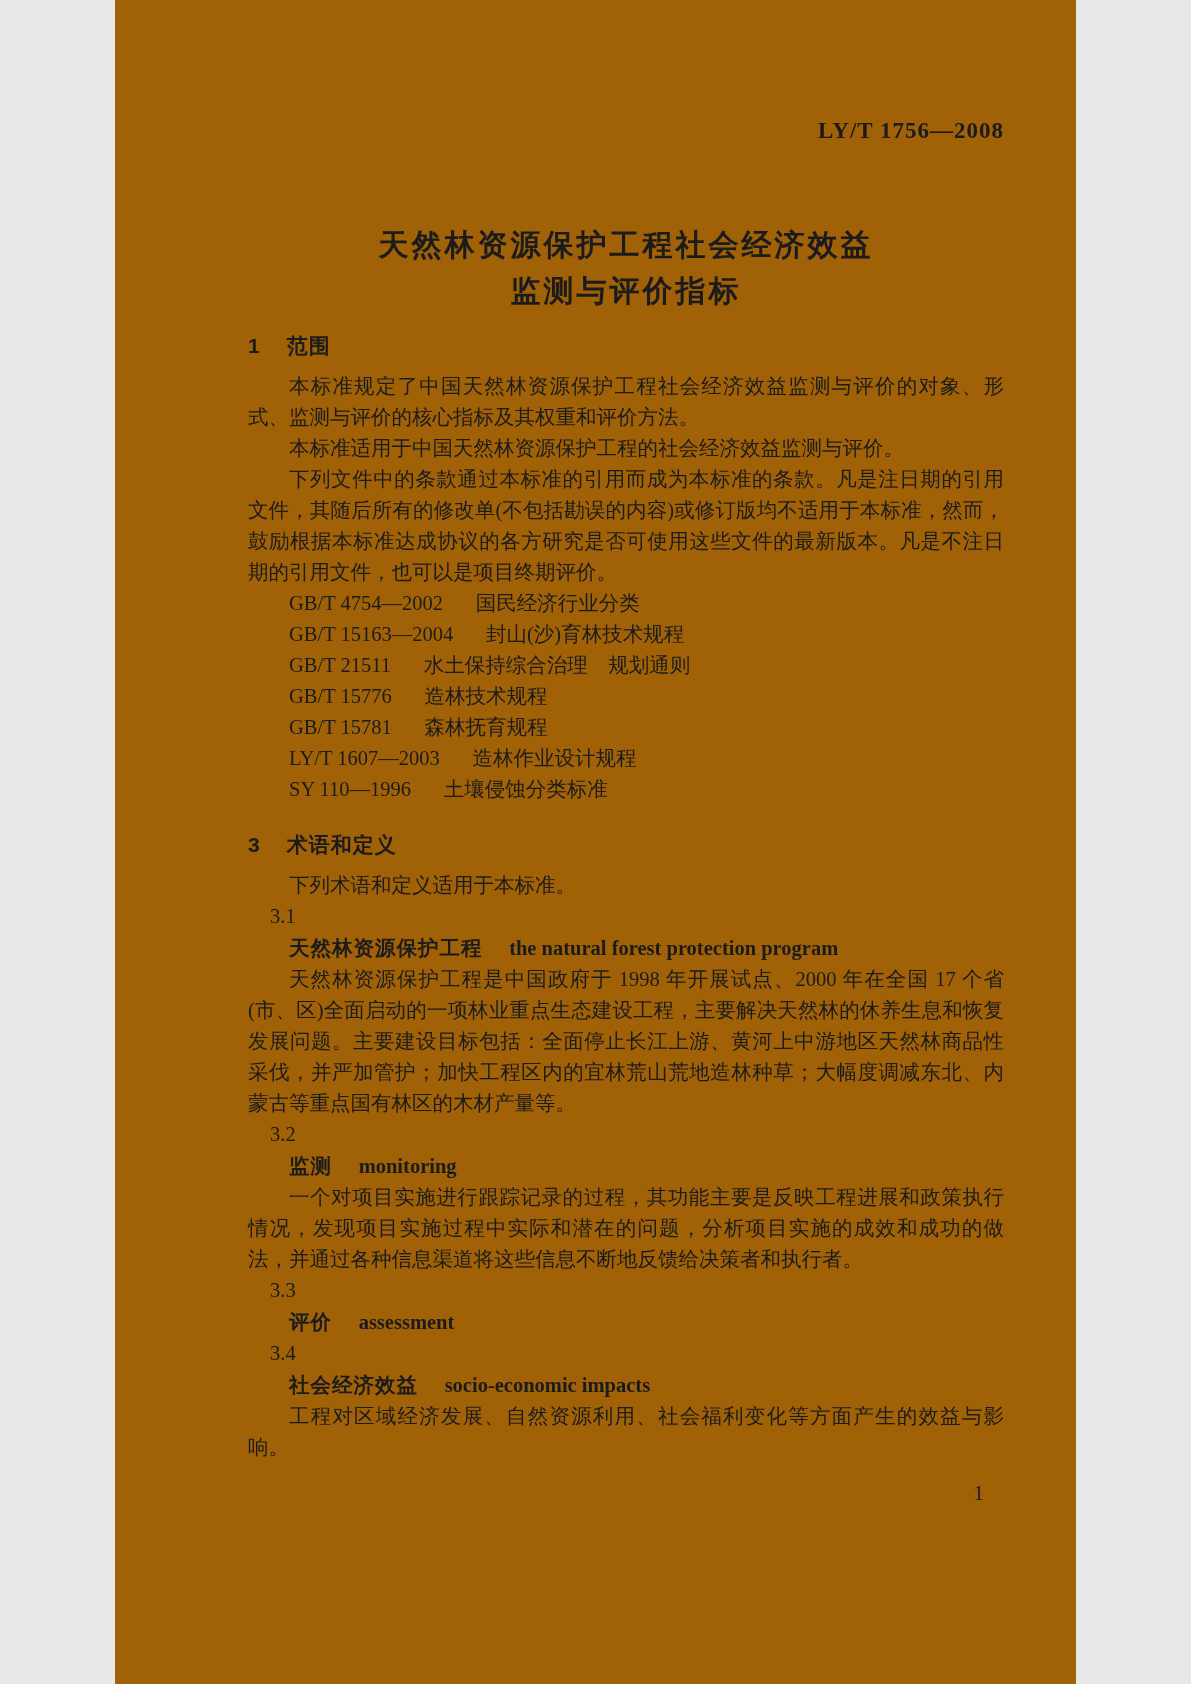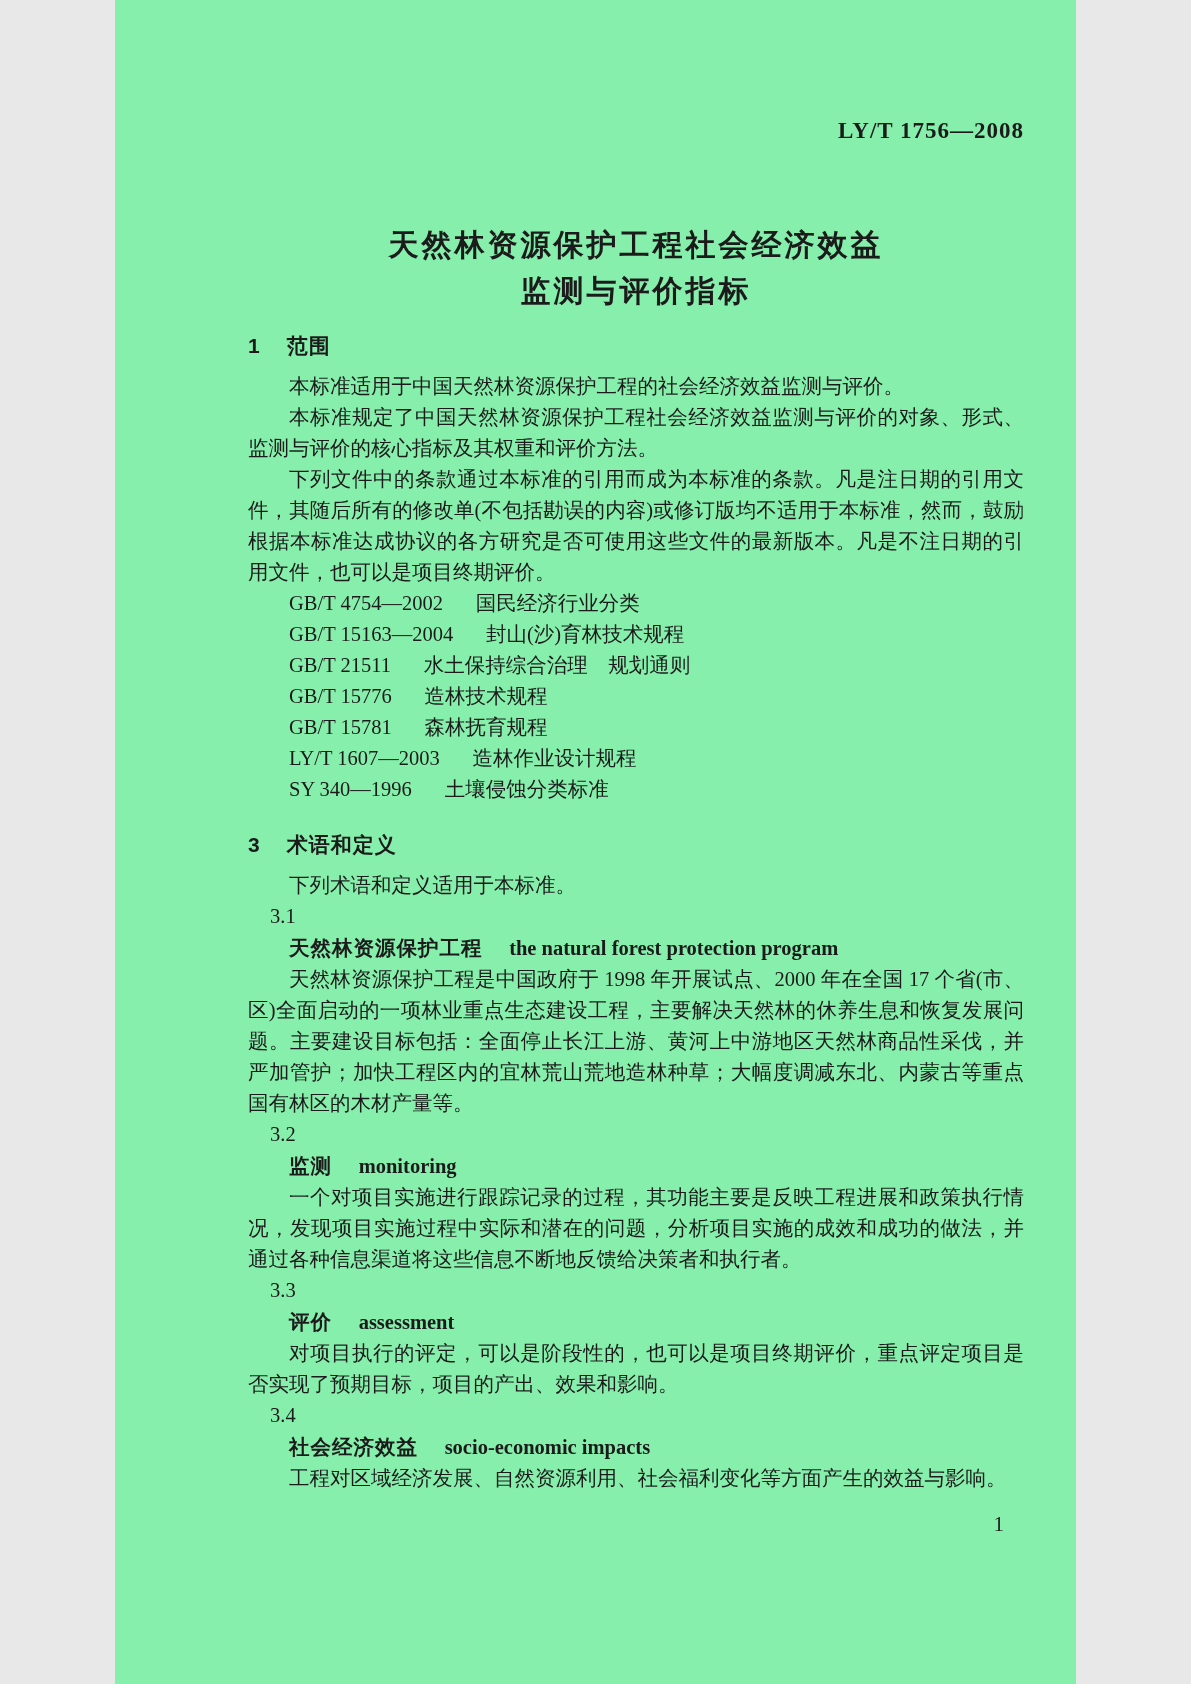--- a/index.html
+++ b/index.html
@@ -1,24 +1,24 @@
 <!DOCTYPE html>
 <html lang="zh"><head>
 <meta charset="utf-8">
 <style>
   html,body { margin:0; padding:0; background:#e8e8e8; }
   .page {
     position: relative;
     width: 961px;
     height: 1684px;
     margin: 0 auto;
-    background: #86efac;
+    background: #a16207;
     color: #1b1b1b;
     box-sizing: border-box;
-    padding: 118px 52px 0 133px;
+    padding: 118px 72px 0 133px;
     font-family: "Liberation Serif", "DejaVu Serif", serif;
     overflow: hidden;
   }
   .std-header {
     text-align: right;
     font-family: "Liberation Serif", "DejaVu Serif", serif;
     font-weight: bold;
     font-size: 23px;
     line-height: 26px;
     letter-spacing: 1px;
@@ -92,22 +92,22 @@
   <div class="std-header">LY/T 1756—2008</div>
 
   <div class="doc-title">
     <div>天然林资源保护工程社会经济效益</div>
     <div>监测与评价指标</div>
   </div>
 
   <div class="sec-heading first">
     <span class="sec-num">1</span><span>范围</span>
   </div>
+  <p class="para">本标准规定了中国天然林资源保护工程社会经济效益监测与评价的对象、形式、监测与评价的核心指标及其权重和评价方法。</p>
   <p class="para">本标准适用于中国天然林资源保护工程的社会经济效益监测与评价。</p>
-  <p class="para">本标准规定了中国天然林资源保护工程社会经济效益监测与评价的对象、形式、监测与评价的核心指标及其权重和评价方法。</p>
 
   <p class="para">下列文件中的条款通过本标准的引用而成为本标准的条款。凡是注日期的引用文件，其随后所有的修改单(不包括勘误的内容)或修订版均不适用于本标准，然而，鼓励根据本标准达成协议的各方研究是否可使用这些文件的最新版本。凡是不注日期的引用文件，也可以是项目终期评价。</p>
 
   <div class="ref-line">
     <span>GB/T 4754—2002</span><span class="ref-title">国民经济行业分类</span>
   </div>
   <div class="ref-line">
     <span>GB/T 15163—2004</span><span class="ref-title">封山(沙)育林技术规程</span>
   </div>
   <div class="ref-line">
@@ -116,21 +116,21 @@
   <div class="ref-line">
     <span>GB/T 15776</span><span class="ref-title">造林技术规程</span>
   </div>
   <div class="ref-line">
     <span>GB/T 15781</span><span class="ref-title">森林抚育规程</span>
   </div>
   <div class="ref-line">
     <span>LY/T 1607—2003</span><span class="ref-title">造林作业设计规程</span>
   </div>
   <div class="ref-line">
-    <span>SY 340—1996</span><span class="ref-title">土壤侵蚀分类标准</span>
+    <span>SY 110—1996</span><span class="ref-title">土壤侵蚀分类标准</span>
   </div>
 
   <div class="sec-heading">
     <span class="sec-num">3</span><span>术语和定义</span>
   </div>
   <p class="para">下列术语和定义适用于本标准。</p>
 
   <div class="term-num">3.1</div>
   <div class="term-line">
     <span class="term-zh">天然林资源保护工程</span><span class="term-en">the natural forest protection program</span>
@@ -140,21 +140,20 @@
   <div class="term-num">3.2</div>
   <div class="term-line">
     <span class="term-zh">监测</span><span class="term-en">monitoring</span>
   </div>
   <p class="para">一个对项目实施进行跟踪记录的过程，其功能主要是反映工程进展和政策执行情况，发现项目实施过程中实际和潜在的问题，分析项目实施的成效和成功的做法，并通过各种信息渠道将这些信息不断地反馈给决策者和执行者。</p>
 
   <div class="term-num">3.3</div>
   <div class="term-line">
     <span class="term-zh">评价</span><span class="term-en">assessment</span>
   </div>
-  <p class="para">对项目执行的评定，可以是阶段性的，也可以是项目终期评价，重点评定项目是否实现了预期目标，项目的产出、效果和影响。</p>
 
   <div class="term-num">3.4</div>
   <div class="term-line">
     <span class="term-zh">社会经济效益</span><span class="term-en">socio-economic impacts</span>
   </div>
   <p class="para">工程对区域经济发展、自然资源利用、社会福利变化等方面产生的效益与影响。</p>
 
   <div class="page-footer">1</div>
 
 </div>

